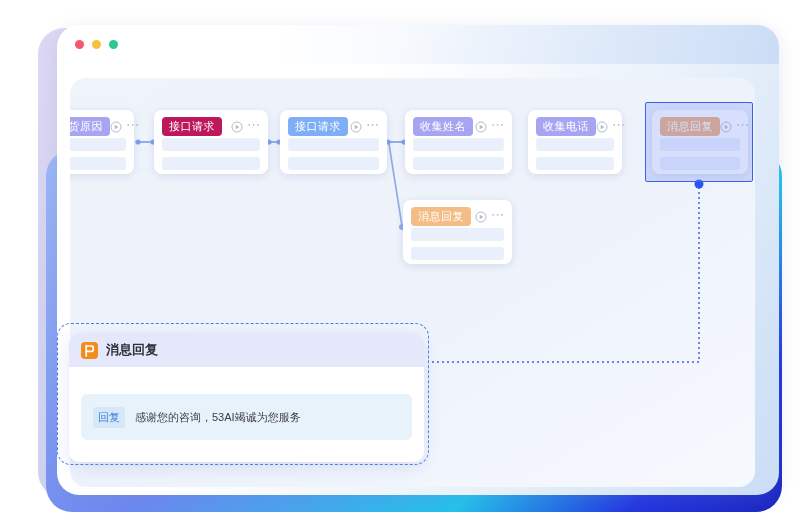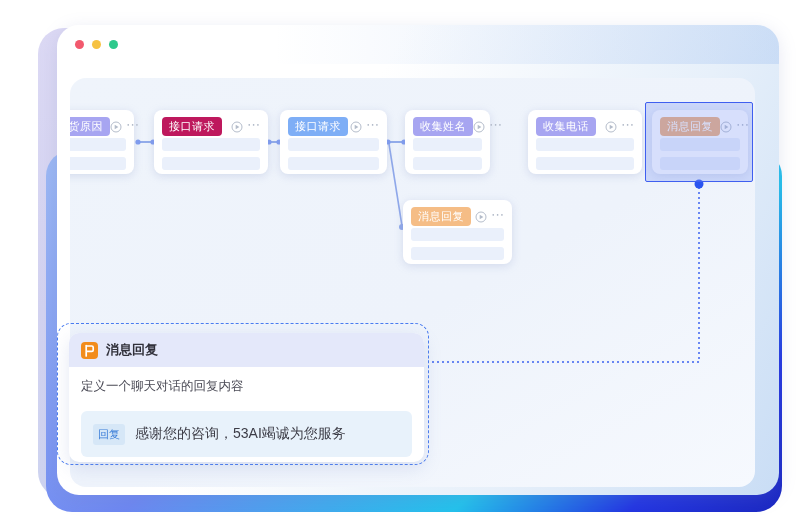--- a/index.html
+++ b/index.html
@@ -37,22 +37,22 @@
   .chip { color:#fff; font-size:11px; line-height:1; padding:4px 7px; border-radius:4px;
       white-space:nowrap; letter-spacing:.5px; }
   .head-icons { margin-left:auto; display:flex; align-items:center; gap:4px; }
   .more { color:#b4bcca; font-size:13px; line-height:1; padding-bottom:4px; }
   .bar { position:absolute; left:8px; right:8px; height:13px; border-radius:3px; background:#eaf0fb; }
   .bar.b1 { top:28px; } .bar.b2 { top:47px; }
 
   .n1 { left:-28px; top:32px; width:92px; }
   .n2 { left:84px;  top:32px; width:114px; }
   .n3 { left:210px; top:32px; width:107px; }
-  .n4 { left:335px; top:32px; width:85px; }
-  .n5 { left:458px; top:32px; width:114px; }
+  .n4 { left:335px; top:32px; width:107px; }
+  .n5 { left:458px; top:32px; width:94px; }
   .n6 { left:582px; top:32px; width:96px; }
   .n7 { left:333px; top:122px; width:109px; }
 
   .selection-box { position:absolute; left:575px; top:24px; width:108px; height:80px;
       background:rgba(124,150,245,.30); border:1.5px solid #3f5ff0; border-radius:2px; }
 
   
   .detail-outline { position:absolute; left:0; top:298px; width:372px; height:142px;
       border:1.5px dashed #4a7cf0; border-radius:14px; }
   .detail-card { position:absolute; left:11px; top:9px; width:355px; height:129px;
@@ -60,21 +60,21 @@
       box-shadow:0 6px 18px rgba(120,140,200,.20); }
   .detail-head { height:34px; background:#e4e8fa; display:flex; align-items:center; padding:0 12px; }
   .flag-badge { width:17px; height:17px; border-radius:4px; background:#f28c1c;
       display:flex; align-items:center; justify-content:center; }
   .detail-title { font-size:13px; font-weight:bold; color:#30303a; margin-left:8px; }
   .detail-body { padding:11px 12px 0 12px; }
   .desc { font-size:12.5px; color:#4a4a55; }
   .reply-box { margin-top:16px; background:#e8f2fb; border-radius:6px; height:46px;
       display:flex; align-items:center; padding:0 12px; }
   .reply-tag { background:#d6e7f7; color:#3d7fd9; font-size:11px; padding:3px 5px; border-radius:3px; }
-  .reply-text { font-size:14px; color:#3c3c46; margin-left:10px; }
+  .reply-text { font-size:11px; color:#3c3c46; margin-left:10px; }
 </style>
 </head>
 <body>
 
 <div class="stage">
   <div class="underlay-lavender"></div>
   <div class="underlay-glow"></div>
 
   <div class="window">
     <div class="titlebar">
@@ -216,21 +216,20 @@
         <div class="detail-head">
           <span class="flag-badge">
             <svg width="11" height="13" viewBox="0 0 11 13">
               <line x1="2.2" y1="1.5" x2="2.2" y2="12" stroke="#fff" stroke-width="1.7" stroke-linecap="round"></line>
               <path d="M2.2 2 h5.6 a1.4 1.4 0 0 1 1.4 1.4 v2.6 a1.4 1.4 0 0 1 -1.4 1.4 h-5.6" fill="none" stroke="#fff" stroke-width="1.7" stroke-linejoin="round"></path>
             </svg>
           </span>
           <span class="detail-title">消息回复</span>
         </div>
         <div class="detail-body">
-          <div class="desc">定义一个聊天对话的回复内容</div>
           <div class="reply-box">
             <span class="reply-tag">回复</span>
             <span class="reply-text">感谢您的咨询，53AI竭诚为您服务</span>
           </div>
         </div>
       </div>
     </div>
   </div>
 </div>
 

